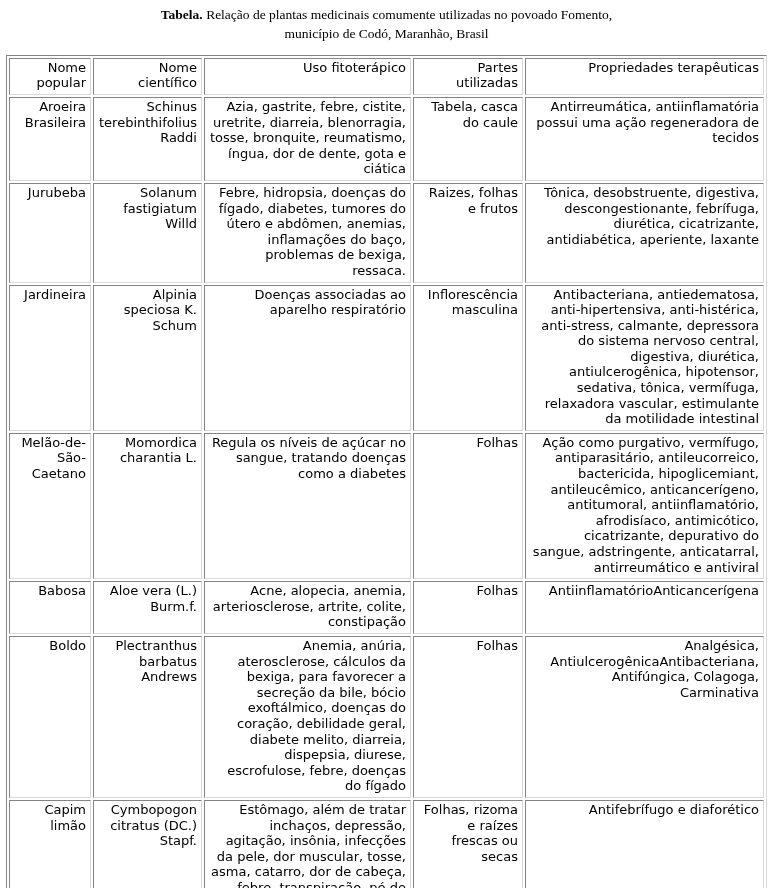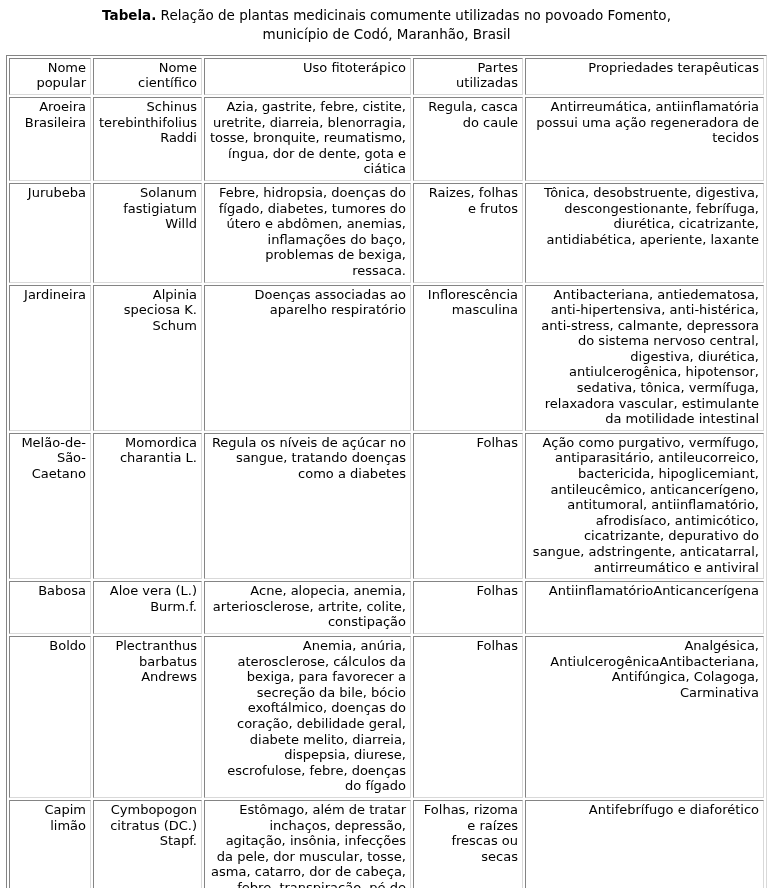--- a/index.html
+++ b/index.html
@@ -11,20 +11,21 @@
   body {
     font-family: "DejaVu Sans", "Liberation Sans", sans-serif;
     font-size: 13px;
     color: #000000;
   }
   .title-block {
     text-align: center;
     margin: 6px 24px 11px 24px;
     font-size: 13.5px;
     line-height: 1.4;
+    font-family: Liberation Serif, serif;
   }
   .title-block b { font-weight: bold; }
 
   table.plants {
     table-layout: fixed;
     width: 761px;
     margin-left: 6px;
     border-collapse: separate;
     border-spacing: 2px;
     border: 1px solid;
@@ -68,21 +69,21 @@
       <th>Propriedades terapêuticas</th>
     </tr>
   </thead>
   <tbody>
   <tr>
     <td>Aroeira Brasileira</td>
     <td>
       <span class="sci-italic">Schinus terebinthifolius</span><span> Raddi</span>
     </td>
     <td>Azia, gastrite, febre, cistite, uretrite, diarreia, blenorragia, tosse, bronquite, reumatismo, íngua, dor de dente, gota e ciática</td>
-    <td>Regula, casca do caule</td>
+    <td>Tabela, casca do caule</td>
     <td>Antirreumática, antiinflamatória possui uma ação regeneradora de tecidos</td>
   </tr>
 
   <tr>
     <td>Jurubeba</td>
     <td>
       <span class="sci-italic">Solanum fastigiatum</span><span> Willd</span>
     </td>
     <td>Febre, hidropsia, doenças do fígado, diabetes, tumores do útero e abdômen, anemias, inflamações do baço, problemas de bexiga, ressaca.</td>
     <td>Raizes, folhas e frutos</td>

